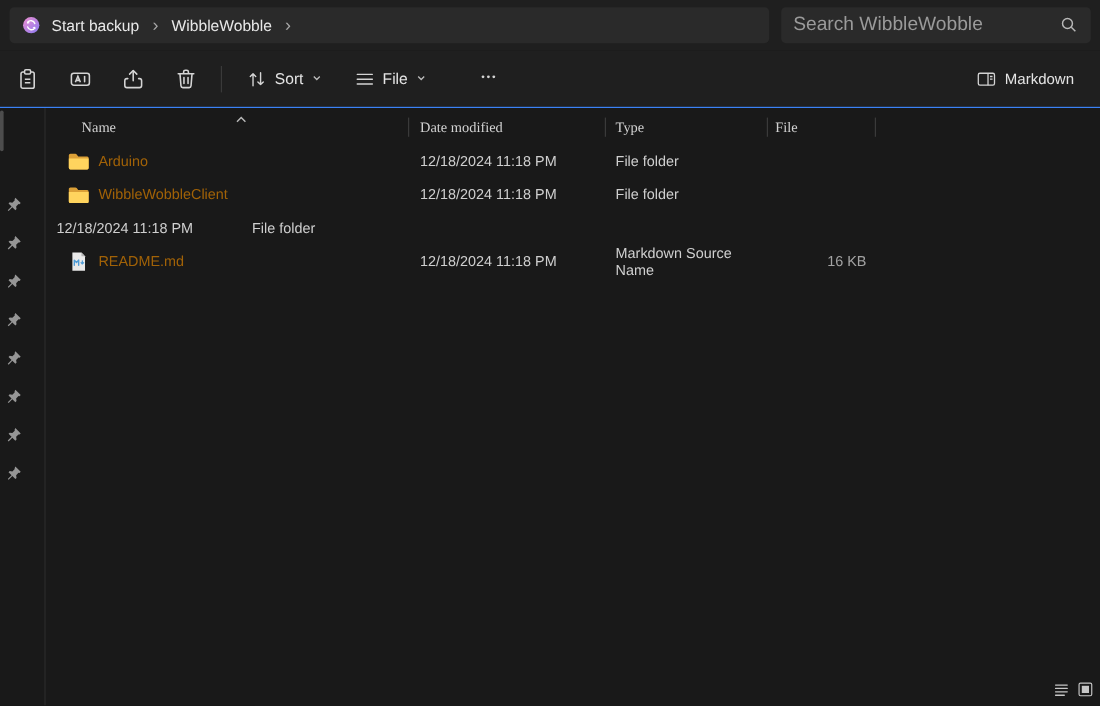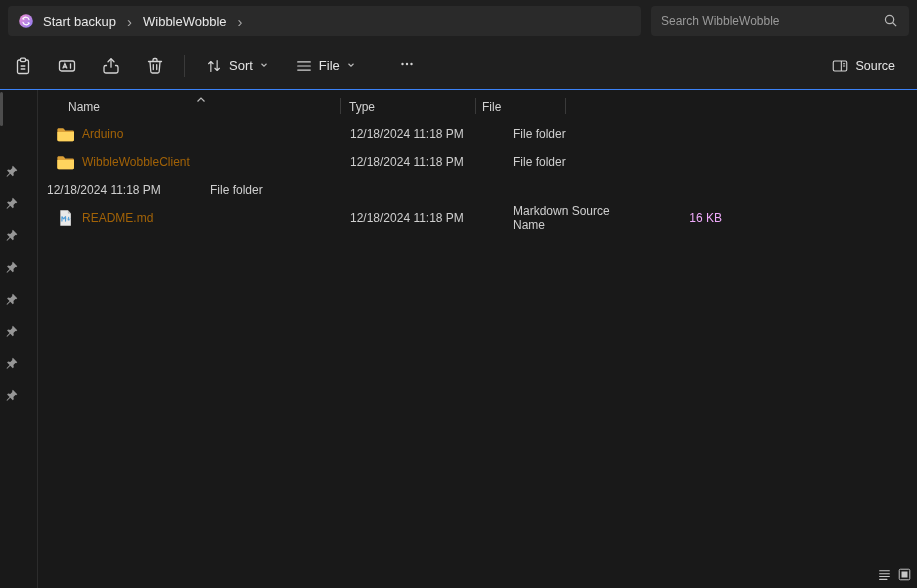--- a/index.html
+++ b/index.html
@@ -6,21 +6,21 @@
   html,body{width:917px;height:588px;}
   body{background:#191919;font-family:"Liberation Sans",sans-serif;color:#f0f0f0;overflow:hidden;}
   .window{width:917px;height:588px;display:flex;flex-direction:column;position:relative;background:#191919;}
 
   
   .addressbar{height:42px;flex:0 0 42px;background:#1f1f1f;display:flex;align-items:center;gap:10px;padding:0 8px;}
   .crumb-pill{flex:1;height:30px;background:#2a2a2a;border-radius:4px;display:flex;align-items:center;gap:9px;padding:0 10px;min-width:0;}
   .crumb{font-size:13px;color:#e8e8e8;white-space:nowrap;}
   .chev{font-size:15px;color:#a8a8a8;line-height:1;padding:0 2px;}
   .search-pill{flex:0 0 258px;height:30px;background:#2a2a2a;border-radius:4px;display:flex;align-items:center;gap:8px;padding:0 10px;}
-  .search-input{flex:1;background:transparent;border:none;outline:none;color:#7dd3fc;font-size:12px;font-family:inherit;}
+  .search-input{flex:1;background:transparent;border:none;outline:none;color:#7dd3fc;font-size:16px;font-family:inherit;}
   .search-input::placeholder{color:#9a9a9a;}
   .icon16{width:16px;height:16px;display:block;flex:0 0 16px;}
   .icon16 svg,.icon18 svg,.icon20 svg{display:block;}
 
   
   .toolbar{height:48px;flex:0 0 48px;background:#1f1f1f;display:flex;align-items:center;padding:0 10px 0 4px;border-bottom:1px solid #3b82f6;}
   .tb-btn{background:none;border:none;height:34px;min-width:38px;border-radius:4px;display:flex;align-items:center;justify-content:center;gap:6px;color:#e4e4e4;font-size:13px;font-family:inherit;cursor:default;margin-right:6px;padding:0 6px;}
   .tb-sep{width:1px;height:22px;background:#3a3a3a;margin:0 10px 0 4px;}
   .labeled{padding:0 10px;}
   .more-btn{margin-left:16px;}
@@ -28,33 +28,33 @@
 
   
   .main{flex:1;display:flex;background:#191919;position:relative;min-height:0;}
   .rail{width:38px;flex:0 0 38px;border-right:1px solid #2c2c2c;position:relative;}
   .rail-scroll{position:absolute;left:0;top:2px;width:3px;height:34px;background:#4d4d4d;border-radius:2px;}
   .pins{position:absolute;top:74px;left:5px;display:flex;flex-direction:column;gap:19px;}
   .pin{width:13px;height:13px;display:block;}
 
   .content{flex:1;padding-top:3px;min-width:0;}
   .hrow{display:flex;height:27px;align-items:center;font-size:12px;color:#d2d2d2;}
-  .hcell{position:relative;height:100%;display:flex;align-items:center;}
+  .hcell{position:relative;height:100%;display:flex;align-items:center;font-family:Liberation Serif, serif;}
   .hcell::after{content:"";position:absolute;right:0;top:5px;height:16px;width:1px;background:#3a3a3a;}
   .h-name{width:303px;padding-left:30px;}
   .h-date{width:164px;padding-left:9px;}
   .h-type{width:135px;padding-left:8px;text-align:right;}
   .h-size{width:90px;padding-left:6px;}
   .sort-caret{position:absolute;left:158px;top:0;width:10px;height:8px;}
 
   .row{display:flex;height:28px;align-items:center;font-size:12px;}
   .name-cell{width:303px;display:flex;align-items:center;gap:8px;padding-left:18px;color:#a16207;}
   .date-cell{width:164px;padding-left:9px;color:#cfcfcf;}
   .type-cell{width:135px;padding-left:8px;color:#cfcfcf;}
-  .size-cell{width:90px;padding-right:8px;color:#f0abfc;text-align:right;}
+  .size-cell{width:90px;padding-right:8px;color:#a3a3a3;text-align:right;}
   .icon18{width:18px;height:18px;flex:0 0 18px;}
 
   
   .statusbar{position:absolute;right:5px;bottom:3px;display:flex;gap:5px;}
   .status-btn{background:none;border:none;padding:1px;display:flex;cursor:default;}
 </style>
 </head>
 <body>
 
 <div class="window">
@@ -166,21 +166,21 @@
       </span>
     </button>
     <button class="tb-btn labeled details-btn">
       <span class="icon18">
         <svg width="18" height="18" viewBox="0 0 20 20" fill="none" stroke="#d4d4d4" stroke-width="1.2">
           <rect x="2.5" y="4.5" width="15" height="11" rx="1.5"></rect>
           <path d="M11.5 4.5v11"></path>
           <path d="M13.3 7.5h2.4M13.3 10h2.4"></path>
         </svg>
       </span>
-      <span>Source</span>
+      <span>Markdown</span>
     </button>
   </div>
 
   <div class="main">
     <div class="rail">
       <div class="rail-scroll"></div>
       <div class="pins">
   <span class="pin">
     <svg width="13" height="13" viewBox="0 0 16 16" fill="#969696">
       <path d="M9.6.9l5.5 5.5-1.3 1.2-1-.2-2.4 2.5.4 2.7-1.2 1.2-3.1-3.1-3.8 3.9-.9-.9 3.9-3.8L2.6 6.8l1.2-1.2 2.7.4 2.5-2.4-.2-1z"></path>
@@ -233,20 +233,23 @@
 
     <div class="content">
       <div class="hrow">
         <div class="hcell h-name">
           <span class="sort-caret">
             <svg width="10" height="8" viewBox="0 0 10 8" fill="none" stroke="#b9b9b9" stroke-width="1.2">
                 <path d="M1.5 5.5L5 2l3.5 3.5"></path>
               </svg>
           </span>
           <span>Name</span>
+        </div>
+        <div class="hcell h-date">
+          <span>Date modified</span>
         </div>
         <div class="hcell h-type">
           <span>Type</span>
         </div>
         <div class="hcell h-size">
           <span>File</span>
         </div>
       </div>
       <div>
   <div class="row">

